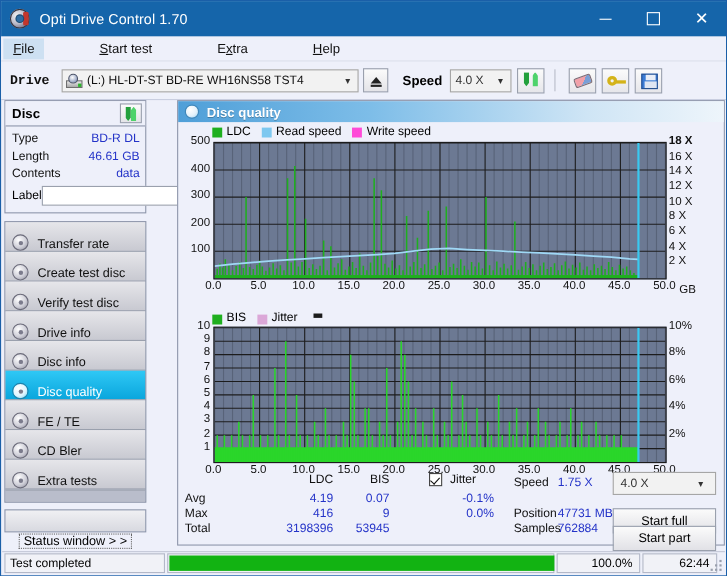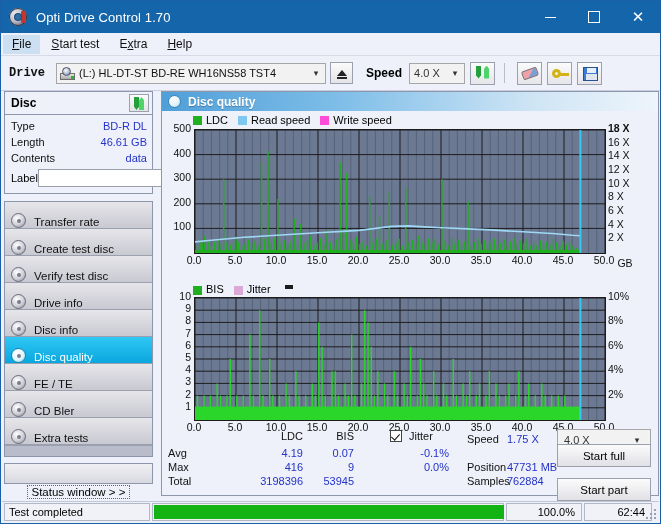--- a/index.html
+++ b/index.html
@@ -25,21 +25,21 @@
   .title-text{color:#ffffff;font-size:13px;margin-left:9px;letter-spacing:.1px;}
   .winbtns{position:absolute;right:0;top:0;height:32px;display:flex;}
   .winbtn{width:44px;height:32px;display:flex;align-items:center;justify-content:center;
           color:#fff;font-size:13px;}
   .winbtn.close{font-size:15px;}
   .winbtn .min-glyph{display:block;width:11px;height:1px;background:#fff;}
   .winbtn .max-glyph{display:block;width:10px;height:10px;border:1px solid #fff;}
 
   
   .menubar{height:22px;background:#eef0fa;display:flex;align-items:center;
-           border-bottom:1px solid #d7dbe8;}
+           border-bottom:1px solid #d7dbe8;gap:39px;}
   .menuitem{padding:2px 9px 3px 9px;font-size:12px;color:#111;margin-left:2px;}
   .menuitem.active{background:#cde0f2;}
   .menuitem u{text-decoration:underline;}
 
   
   .toolbar{height:34px;background:#eef0fa;display:flex;align-items:center;
            border-bottom:1px solid #c9cee0;padding-left:8px;}
   .tb-label{font-size:12px;font-weight:bold;color:#111;margin-right:11px;font-family:Liberation Mono, monospace;}
   .drive-combo{width:270px;height:21px;background:#f2f2f2;border:1px solid #a6a6a6;
                display:flex;align-items:center;font-size:11px;color:#111;box-sizing:border-box;}
@@ -73,21 +73,21 @@
   .key-ic{position:absolute;left:4px;top:5px;width:17px;height:12px;}
   .key-ic:before{content:"";position:absolute;left:0;top:1px;width:9px;height:9px;border-radius:50%;
         border:3px solid #d4b318;box-sizing:border-box;}
   .key-ic:after{content:"";position:absolute;left:8px;top:5px;width:9px;height:3px;background:#d4b318;}
   .save-ic{position:absolute;left:5px;top:4px;width:15px;height:14px;background:#3a7bd5;
         border:1px solid #28528f;box-sizing:border-box;}
   .save-ic:before{content:"";position:absolute;left:3px;top:0;width:9px;height:5px;background:#e9eef7;}
   .save-ic:after{content:"";position:absolute;left:2px;bottom:0;width:11px;height:6px;background:#dfe6f2;}
 
   
-  .left{position:absolute;left:3px;top:90px;width:149px;}
+  .left{position:absolute;left:3px;top:90px;width:129px;}
   .disc-box{border:1px solid #8e96ab;background:#eef0fa;box-sizing:border-box;}
   .disc-head{height:22px;display:flex;align-items:center;justify-content:space-between;
              border-bottom:1px solid #8e96ab;background:#eef0fa;padding:0 3px 0 6px;}
   .disc-head b{font-size:12px;}
   .mini-btn{width:20px;height:18px;border:1px solid #9aa0ad;background:linear-gradient(#fbfbfb,#e4e4e8);
             box-sizing:border-box;position:relative;}
   .mini-btn .refresh-ic{width:12px;height:12px;margin:2px auto 0;}
   .disc-rows{padding:3px 5px 4px 6px;}
   .drow{display:flex;justify-content:space-between;align-items:center;height:16px;font-size:11px;}
   .drow .k{color:#111;}
@@ -794,21 +794,21 @@
       <div class="val" style="left:345px;top:5px;width:56px;text-align:left;">1.75 X</div>
       <div class="rowlab" style="left:305px;top:33px;">Position</div>
       <div class="val" style="left:345px;top:33px;width:70px;text-align:left;">47731 MB</div>
       <div class="rowlab" style="left:305px;top:47px;">Samples</div>
       <div class="val" style="left:345px;top:47px;width:70px;text-align:left;">762884</div>
 
       <div class="sel-combo" style="left:395px;top:1px;">
         <span>4.0 X</span>
         <span class="cb-arrow">▾</span>
       </div>
-      <div class="act-btn" style="left:395px;top:16px;">
+      <div class="act-btn" style="left:395px;top:34px;">
         <span>Start full</span>
       </div>
       <div class="act-btn" style="left:395px;top:50px;">
         <span>Start part</span>
       </div>
     </div>
   </div>
 
   <div class="statusbar">
     <div class="sb-cell sb-text">Test completed</div>

